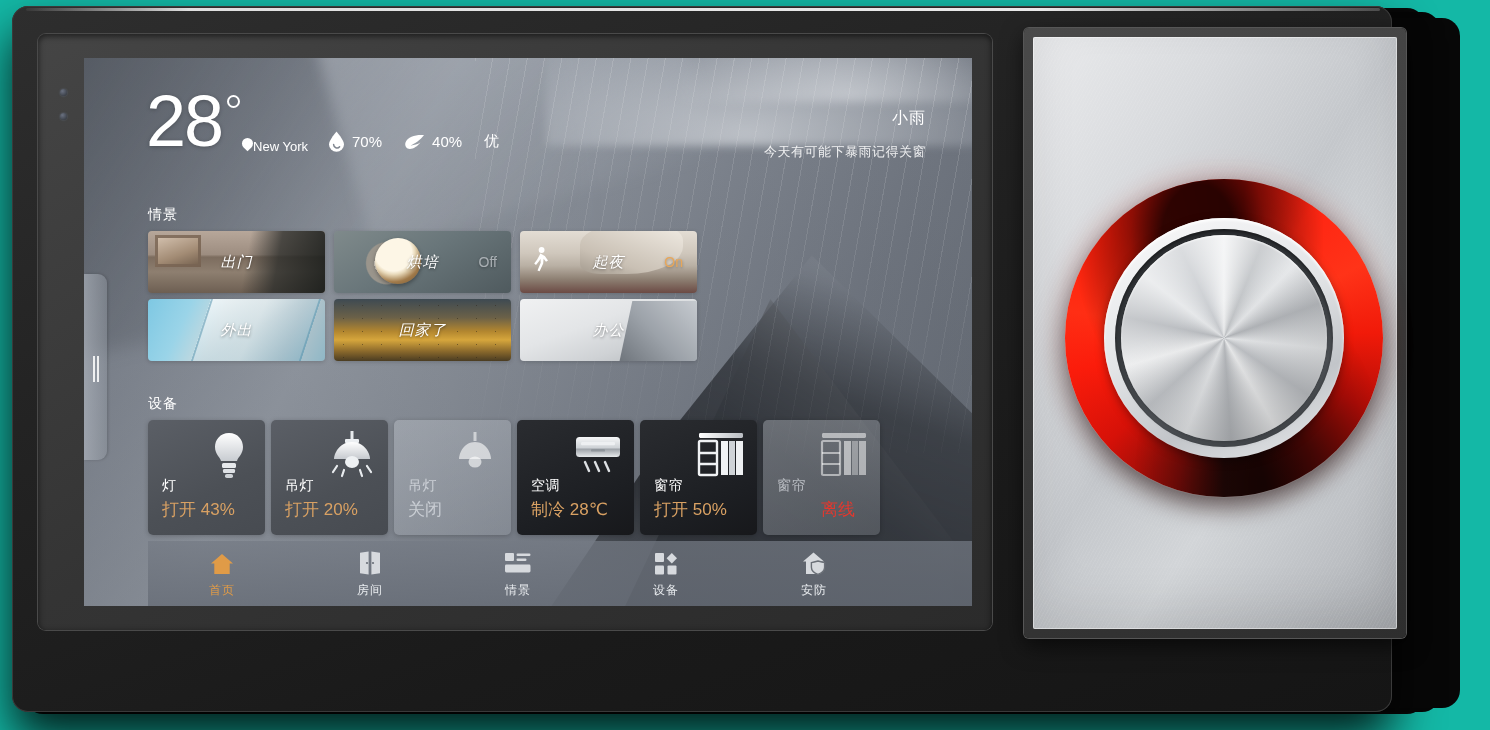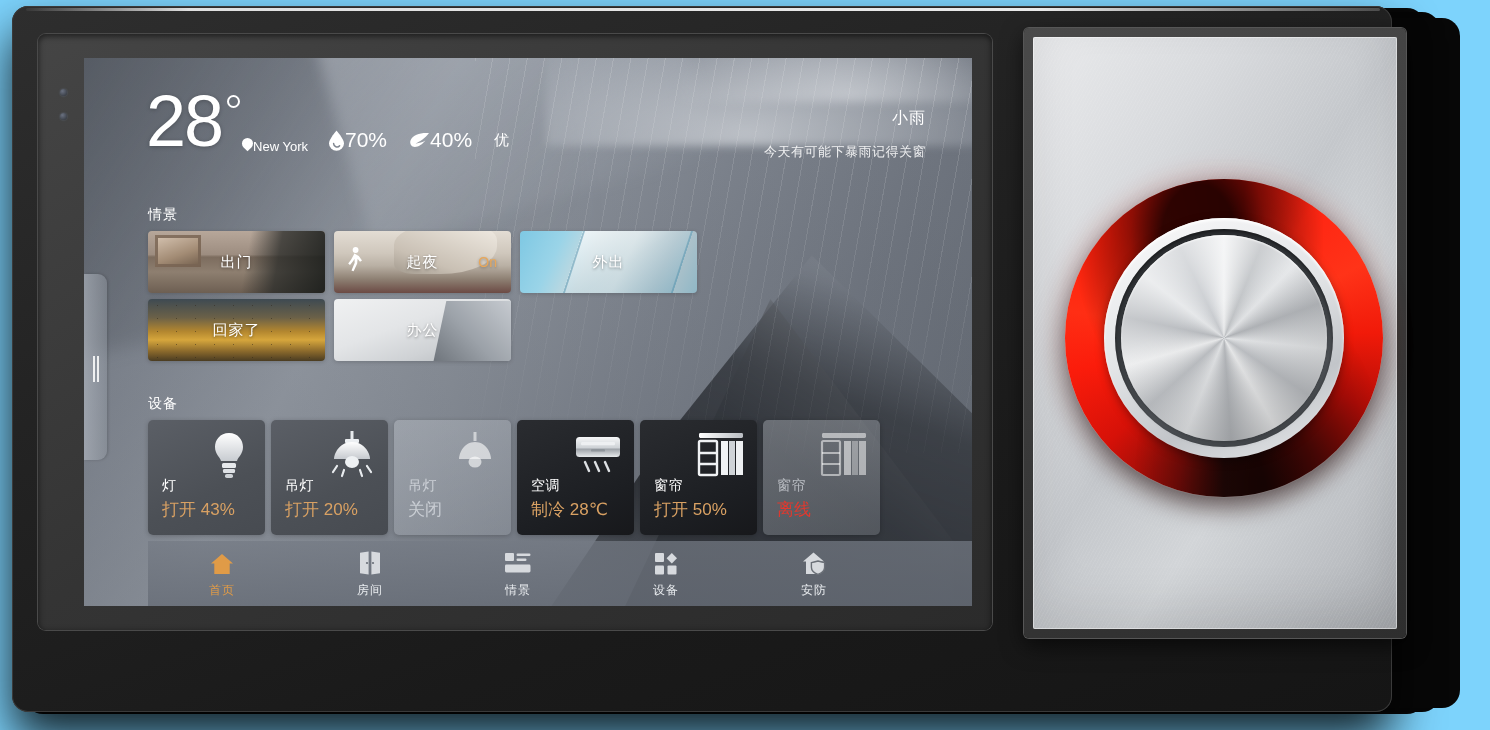--- a/index.html
+++ b/index.html
@@ -4,21 +4,21 @@
 <style>
   * { box-sizing: border-box; margin: 0; padding: 0; }
   html, body {
     width: 1490px; height: 730px;
     background: #000;
     overflow: hidden;
     font-family: "Liberation Sans", "DejaVu Sans", sans-serif;
   }
 
   
-  #stage { position: relative; width: 1490px; height: 730px; background: #7dd3fc; }
+  #stage { position: relative; width: 1490px; height: 730px; background: #14b8a6; }
 
   .shadow-slab {
     position: absolute;
     background: #050505;
     border-radius: 18px;
   }
   .slab-a { left: 70px;  top: 18px;  width: 1390px; height: 690px; background:#070707; }
   .slab-b { left: 45px;  top: 12px;  width: 1395px; height: 700px; background:#060606; }
   .slab-c { left: 25px;  top: 8px;   width: 1400px; height: 706px; background:#080808; }
 
@@ -133,21 +133,21 @@
   }
   .city-wrap{ margin-left:2px; display:flex; flex-direction:row; align-items:center; }
   .pin{
     width:11px; height:11px; border-radius:50% 50% 50% 0;
     background:#fff; transform:rotate(-45deg); margin-bottom:5px;
   }
   .city{ font-size:13px; color:#fff; font-weight:400; white-space:nowrap; }
   .w-metrics{ display:flex; align-items:center; margin-left:20px; padding-bottom:2px; }
   .metric{ display:flex; align-items:center; margin-right:22px; }
   .metric svg{ display:block; }
-  .metric-val{ font-size:21px; color:#fff; }
+  .metric-val{ font-size:15px; color:#fff; margin-left:7px; }
   .aqi{ font-size:15px; color:#fff; }
 
   .weather-right{ position:absolute; right:46px; top:50px; text-align:right; }
   .w-cond{ font-size:16px; color:#fff; font-weight:500; letter-spacing:1px; }
   .w-tip{ font-size:13px; color:rgba(255,255,255,.88); margin-top:14px; letter-spacing:.5px; }
 
   
   .sec-title{ font-size:14px; color:#fff; font-weight:500; letter-spacing:1px; }
   #scenes-title{ position:absolute; left:64px; top:148px; }
   #devices-title{ position:absolute; left:64px; top:337px; }
@@ -159,21 +159,21 @@
     gap:6px 9px;
   }
   .scene-card{
     position:relative; border-radius:4px; overflow:hidden; cursor:pointer;
     display:flex; align-items:center; justify-content:center;
     box-shadow:0 1px 4px rgba(0,0,0,.18);
   }
   .scene-art{ position:absolute; inset:0; }
   .scene-name{
     position:relative; font-size:15px; color:#fff; font-weight:500;
-    letter-spacing:1px; text-shadow:0 1px 3px rgba(0,0,0,.45); z-index:3;
+    letter-spacing:1px; text-shadow:0 1px 3px rgba(0,0,0,.45); z-index:3;font-style:italic;
   }
   .scene-state{
     position:absolute; right:14px; top:50%; transform:translateY(-50%);
     font-size:14px; z-index:3; text-shadow:0 1px 3px rgba(0,0,0,.35);
   }
   .state-on{ color:#e8a75a; }
   .state-off{ color:rgba(225,228,232,.62); }
   .scene-badge{ position:absolute; left:13px; top:50%; transform:translateY(-50%); z-index:3; }
 
   
@@ -245,21 +245,21 @@
   }
   .dev-card.dark   { background:linear-gradient(155deg,#5b5f66,#4c5056 60%,#474b51); }
   .dev-card.darker { background:linear-gradient(155deg,#2a2c30,#1c1e22 70%,#17181b); }
   .dev-card.ghost  { background:linear-gradient(155deg, rgba(200,205,212,.36), rgba(170,176,184,.26)); }
   .dev-icon{ position:absolute; right:10px; top:9px; width:52px; height:52px; }
   .dev-name{ position:absolute; left:14px; bottom:40px; font-size:14px; color:#fff; font-weight:500; letter-spacing:.5px; }
   .dev-name.dim{ color:rgba(238,241,245,.62); }
   .dev-status{ position:absolute; left:14px; bottom:14px; font-size:17px; }
   .st-on{ color:#d9a163; }
   .st-off{ color:rgba(238,241,245,.62); }
-  .st-alert{ color:#e0392f; }
+  .st-alert{ color:#e0392f;margin-left:44px; }
 
   
   .navbar{
     position:absolute; left:64px; right:0; bottom:0; height:65px;
     background:linear-gradient(180deg, rgba(116,122,132,.72), rgba(103,109,119,.82));
     display:flex; align-items:center;
   }
   .nav-item{
     width:148px; display:flex; flex-direction:column; align-items:center; cursor:pointer;
   }
@@ -410,20 +410,25 @@
           <div class="weather-right">
             <div class="w-cond">小雨</div>
             <div class="w-tip">今天有可能下暴雨记得关窗</div>
           </div>
 
           <div class="sec-title" id="scenes-title">情景</div>
           <div class="scene-grid">
               <div class="scene-card">
                 <div class="scene-art art-chumen"></div>
                 <div class="scene-name">出门</div>
+              </div>
+              <div class="scene-card">
+                <div class="scene-art art-hongpei"></div>
+                <div class="scene-name">烘培</div>
+                <div class="scene-state state-off">Off</div>
               </div>
               <div class="scene-card">
                 <div class="scene-art art-qiye"></div>
                 <div class="scene-badge"><svg width="16" height="26" viewBox="0 0 16 26">
     <circle cx="8.6" cy="3" r="2.9" fill="#fff"></circle>
     <path d="M7.4 6.6 L4.2 12.4 L1.2 16.4 l1.8 1.5 l3.4-4.2 l1.1-2 l0.2 4.1 l-3.2 7.6 l2.1 0.9 l3.6-7.8 l0.4-4.8 l2.4 3.1 l2.0-1.3 l-3.2-4.6 Z" fill="#fff"></path>
                   </svg></div>
                 <div class="scene-name">起夜</div>
                 <div class="scene-state state-on">On</div>
               </div>

